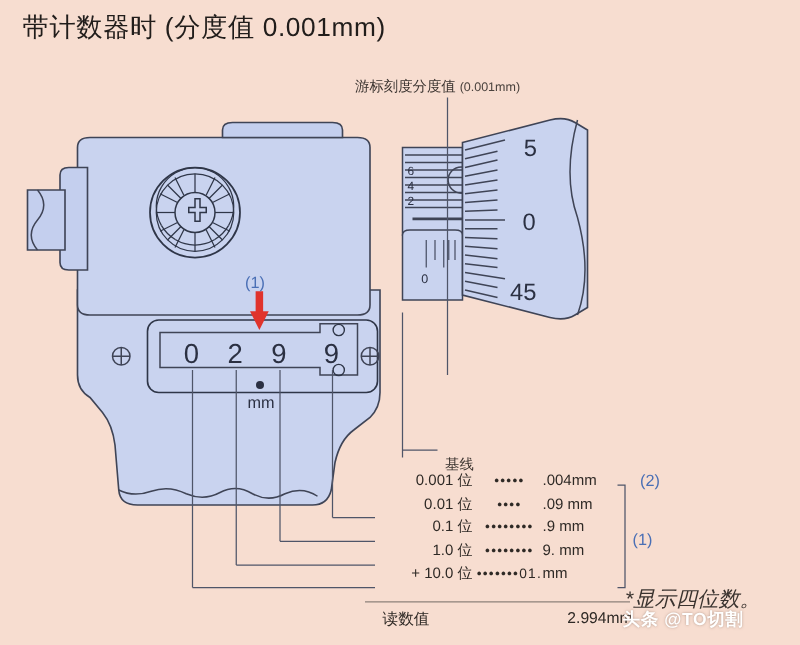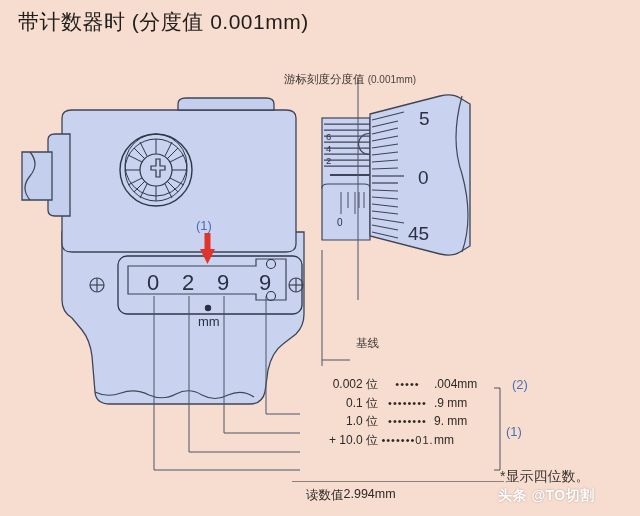--- a/index.html
+++ b/index.html
@@ -36,33 +36,33 @@
   .rt-row{
     display:flex;align-items:baseline;
     height:18.5px;font-size:12px;color:#2e2925;
     white-space:nowrap;
   }
   .rt-place{width:72px;text-align:right;padding-right:3px;}
   .rt-dots{flex:1;text-align:center;letter-spacing:1px;font-size:11px;color:#2e2925;overflow:hidden;}
   .rt-val{width:72px;text-align:left;}
   #rt-sum{
     left:306px;top:487px;width:200px;
-    display:flex;
+    display:flex;justify-content:space-between;
     font-size:12.5px;color:#2e2925;
   }
   #rt-rule{left:292px;top:481px;width:212px;height:1px;background:#8d817a;}
 
   
   #wm{
     left:498px;top:487px;
     font-size:14px;color:#ffffff;font-weight:bold;
     text-shadow:0 0 2px rgba(120,90,75,.55);
     white-space:nowrap;letter-spacing:.5px;text-align:right;
   }
-  #note4{left:500px;top:468px;font-size:14px;color:#3a332f;white-space:nowrap;}
+  #note4{left:500px;top:468px;font-size:17px;color:#3a332f;white-space:nowrap;font-style:italic;}
 </style>
 </head>
 <body>
 
 <div id="stage">
 
   <div class="abs" id="title">带计数器时 (分度值 0.001mm)</div>
 
   <svg id="art" width="640" height="516" viewBox="0 0 640 516">
     <defs>
@@ -252,39 +252,44 @@
     </g>
 
     <g font-size="22" fill="#2b3042" font-family="Liberation Sans, sans-serif">
       <text x="147" y="290">0</text>
       <text x="182" y="290">2</text>
       <text x="217" y="290">9</text>
       <text x="259" y="290">9</text>
     </g>
   </svg>
 
-  <div class="abs lbl" style="left:284px;top:72px;">
+  <div class="abs lbl" style="left:284px;top:62px;">
     <span>游标刻度分度值</span>
     <span class="lbl-sm">(0.001mm)</span>
   </div>
 
 
-  <div class="abs lbl" style="left:356px;top:336px;">基线</div>
+  <div class="abs lbl" style="left:356px;top:364px;">基线</div>
 
   <div class="abs" style="left:196px;top:218px;font-size:13px;">
     <span class="blue">(1)</span>
   </div>
 
   <div class="abs" style="left:198px;top:314px;font-size:13px;color:#2b3042;">mm</div>
 
   <div class="abs" id="readtable">
     <div class="rt-row">
-      <span class="rt-place">0.002 位</span>
+      <span class="rt-place">0.001 位</span>
       <span class="rt-dots">•••••</span>
       <span class="rt-val">.004mm</span>
+    </div>
+    <div class="rt-row">
+      <span class="rt-place">0.01 位</span>
+      <span class="rt-dots">••••</span>
+      <span class="rt-val">.09  mm</span>
     </div>
     <div class="rt-row">
       <span class="rt-place">0.1 位</span>
       <span class="rt-dots">••••••••</span>
       <span class="rt-val">.9   mm</span>
     </div>
     <div class="rt-row">
       <span class="rt-place">1.0 位</span>
       <span class="rt-dots">••••••••</span>
       <span class="rt-val">9.    mm</span>

